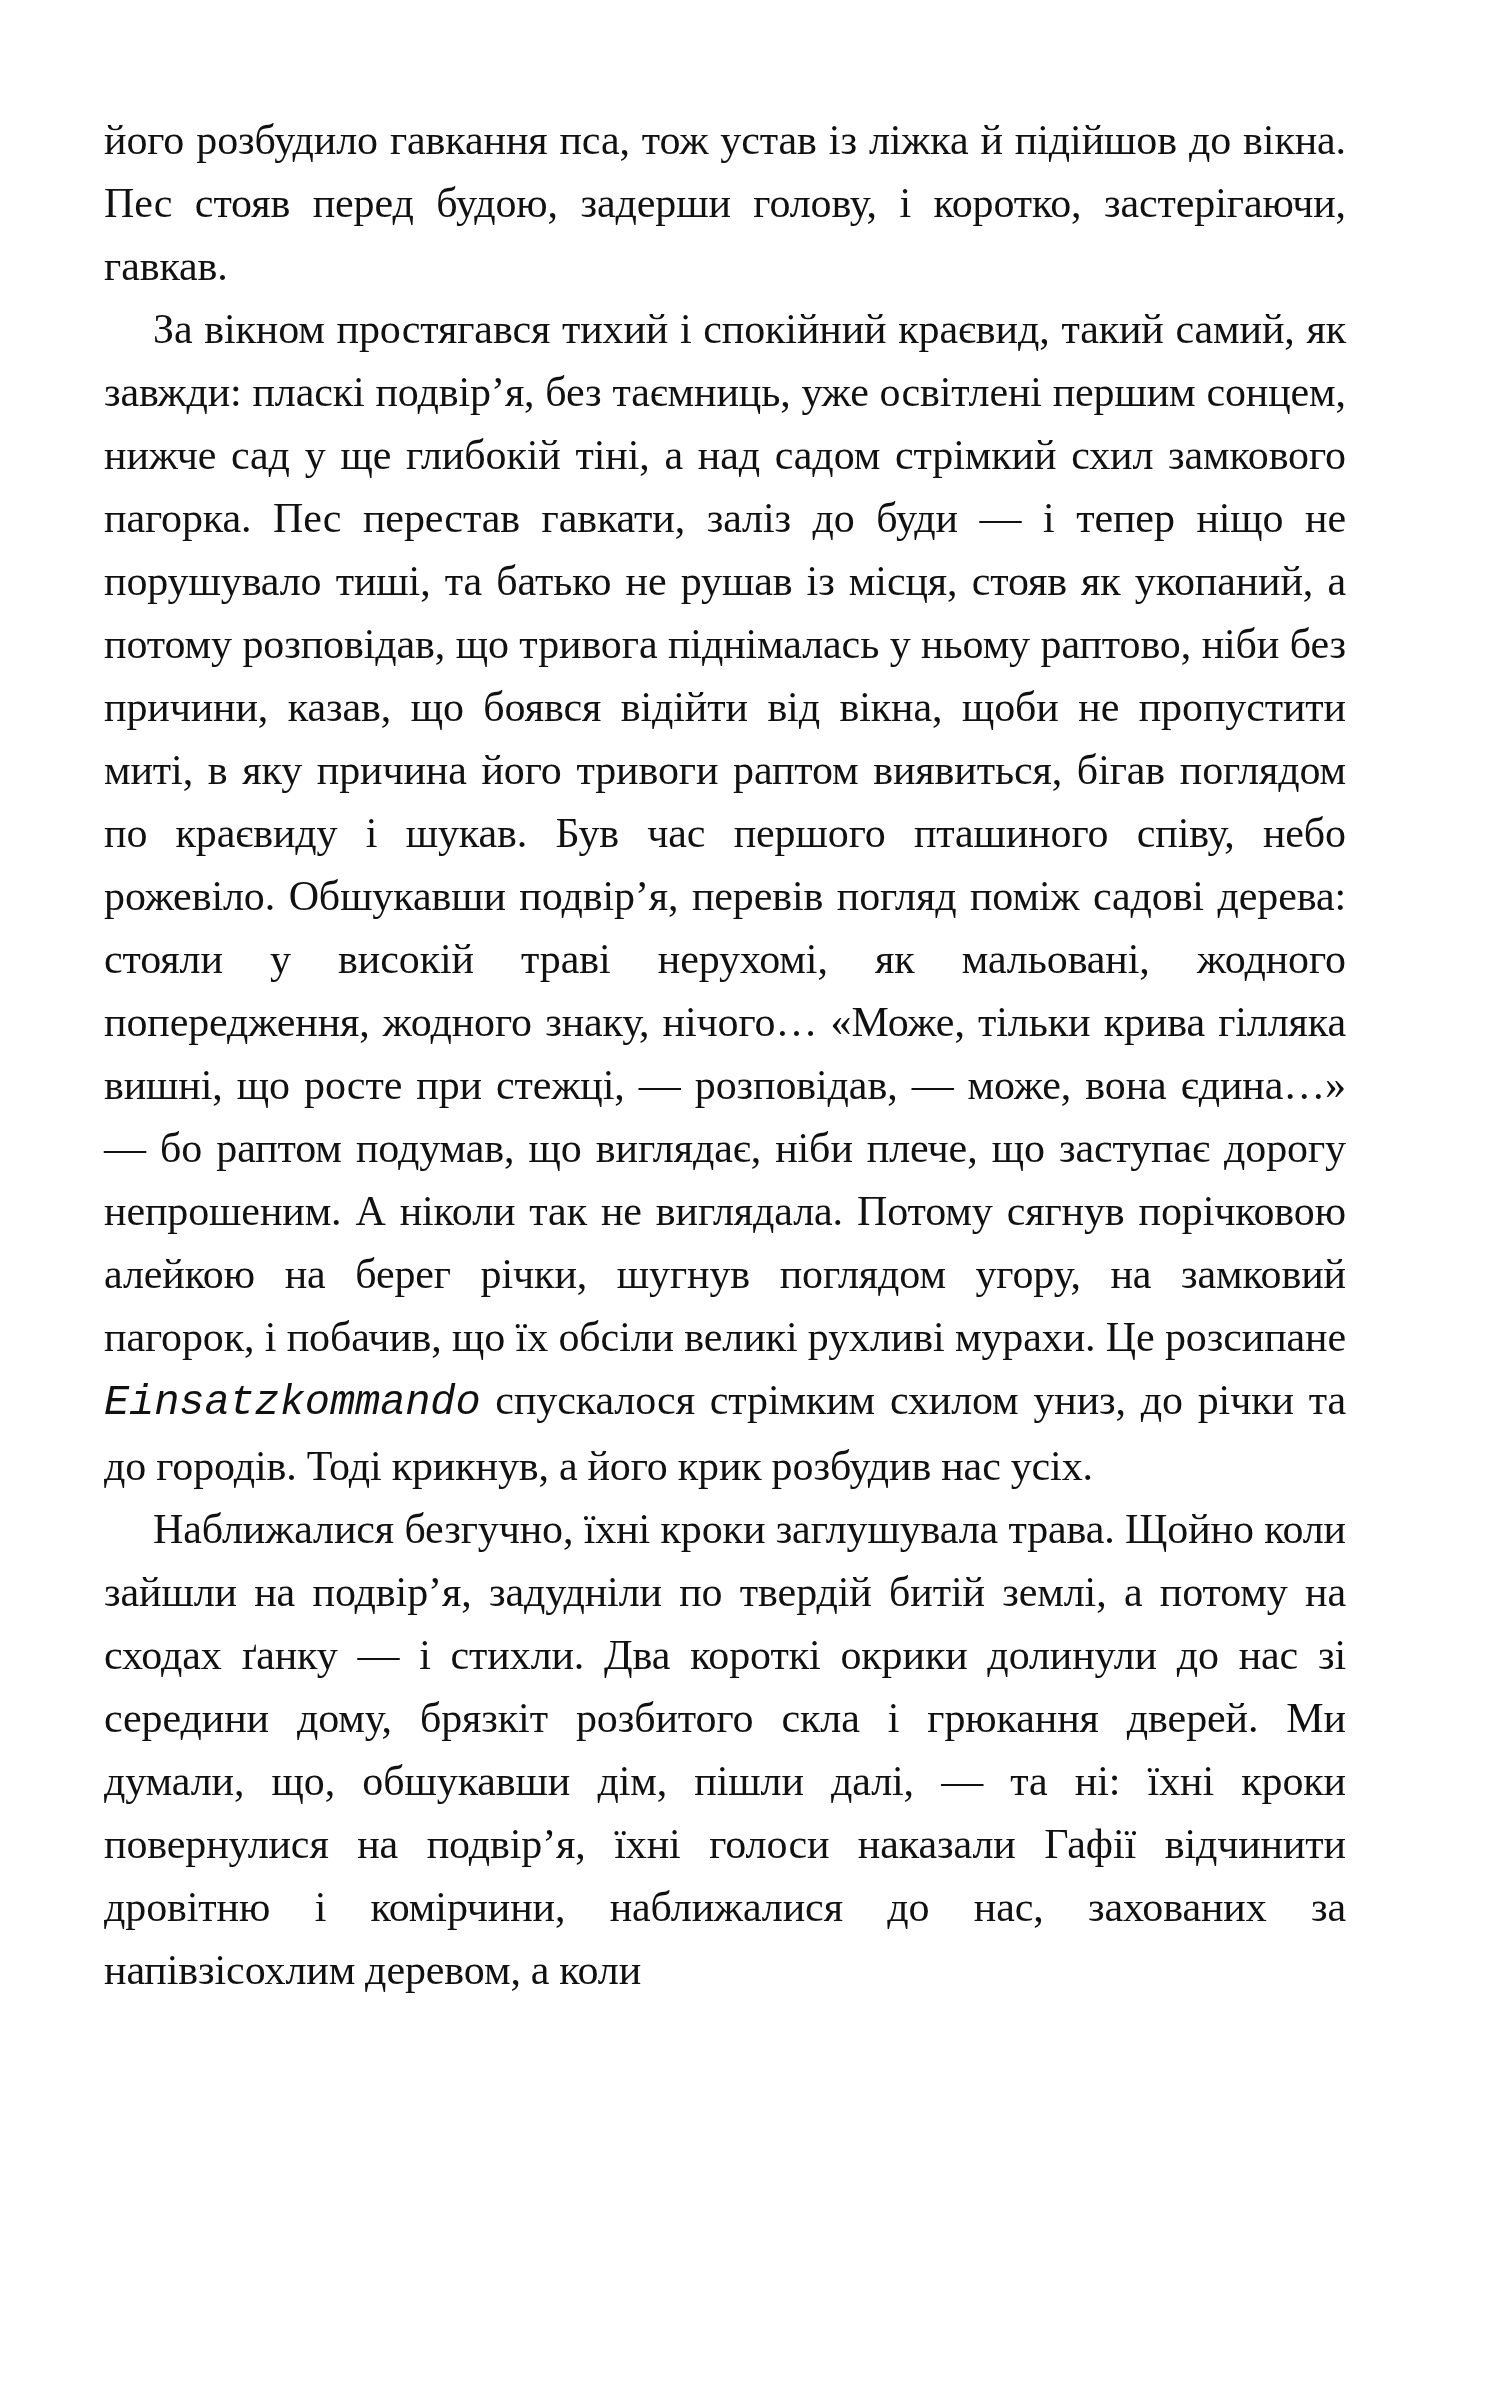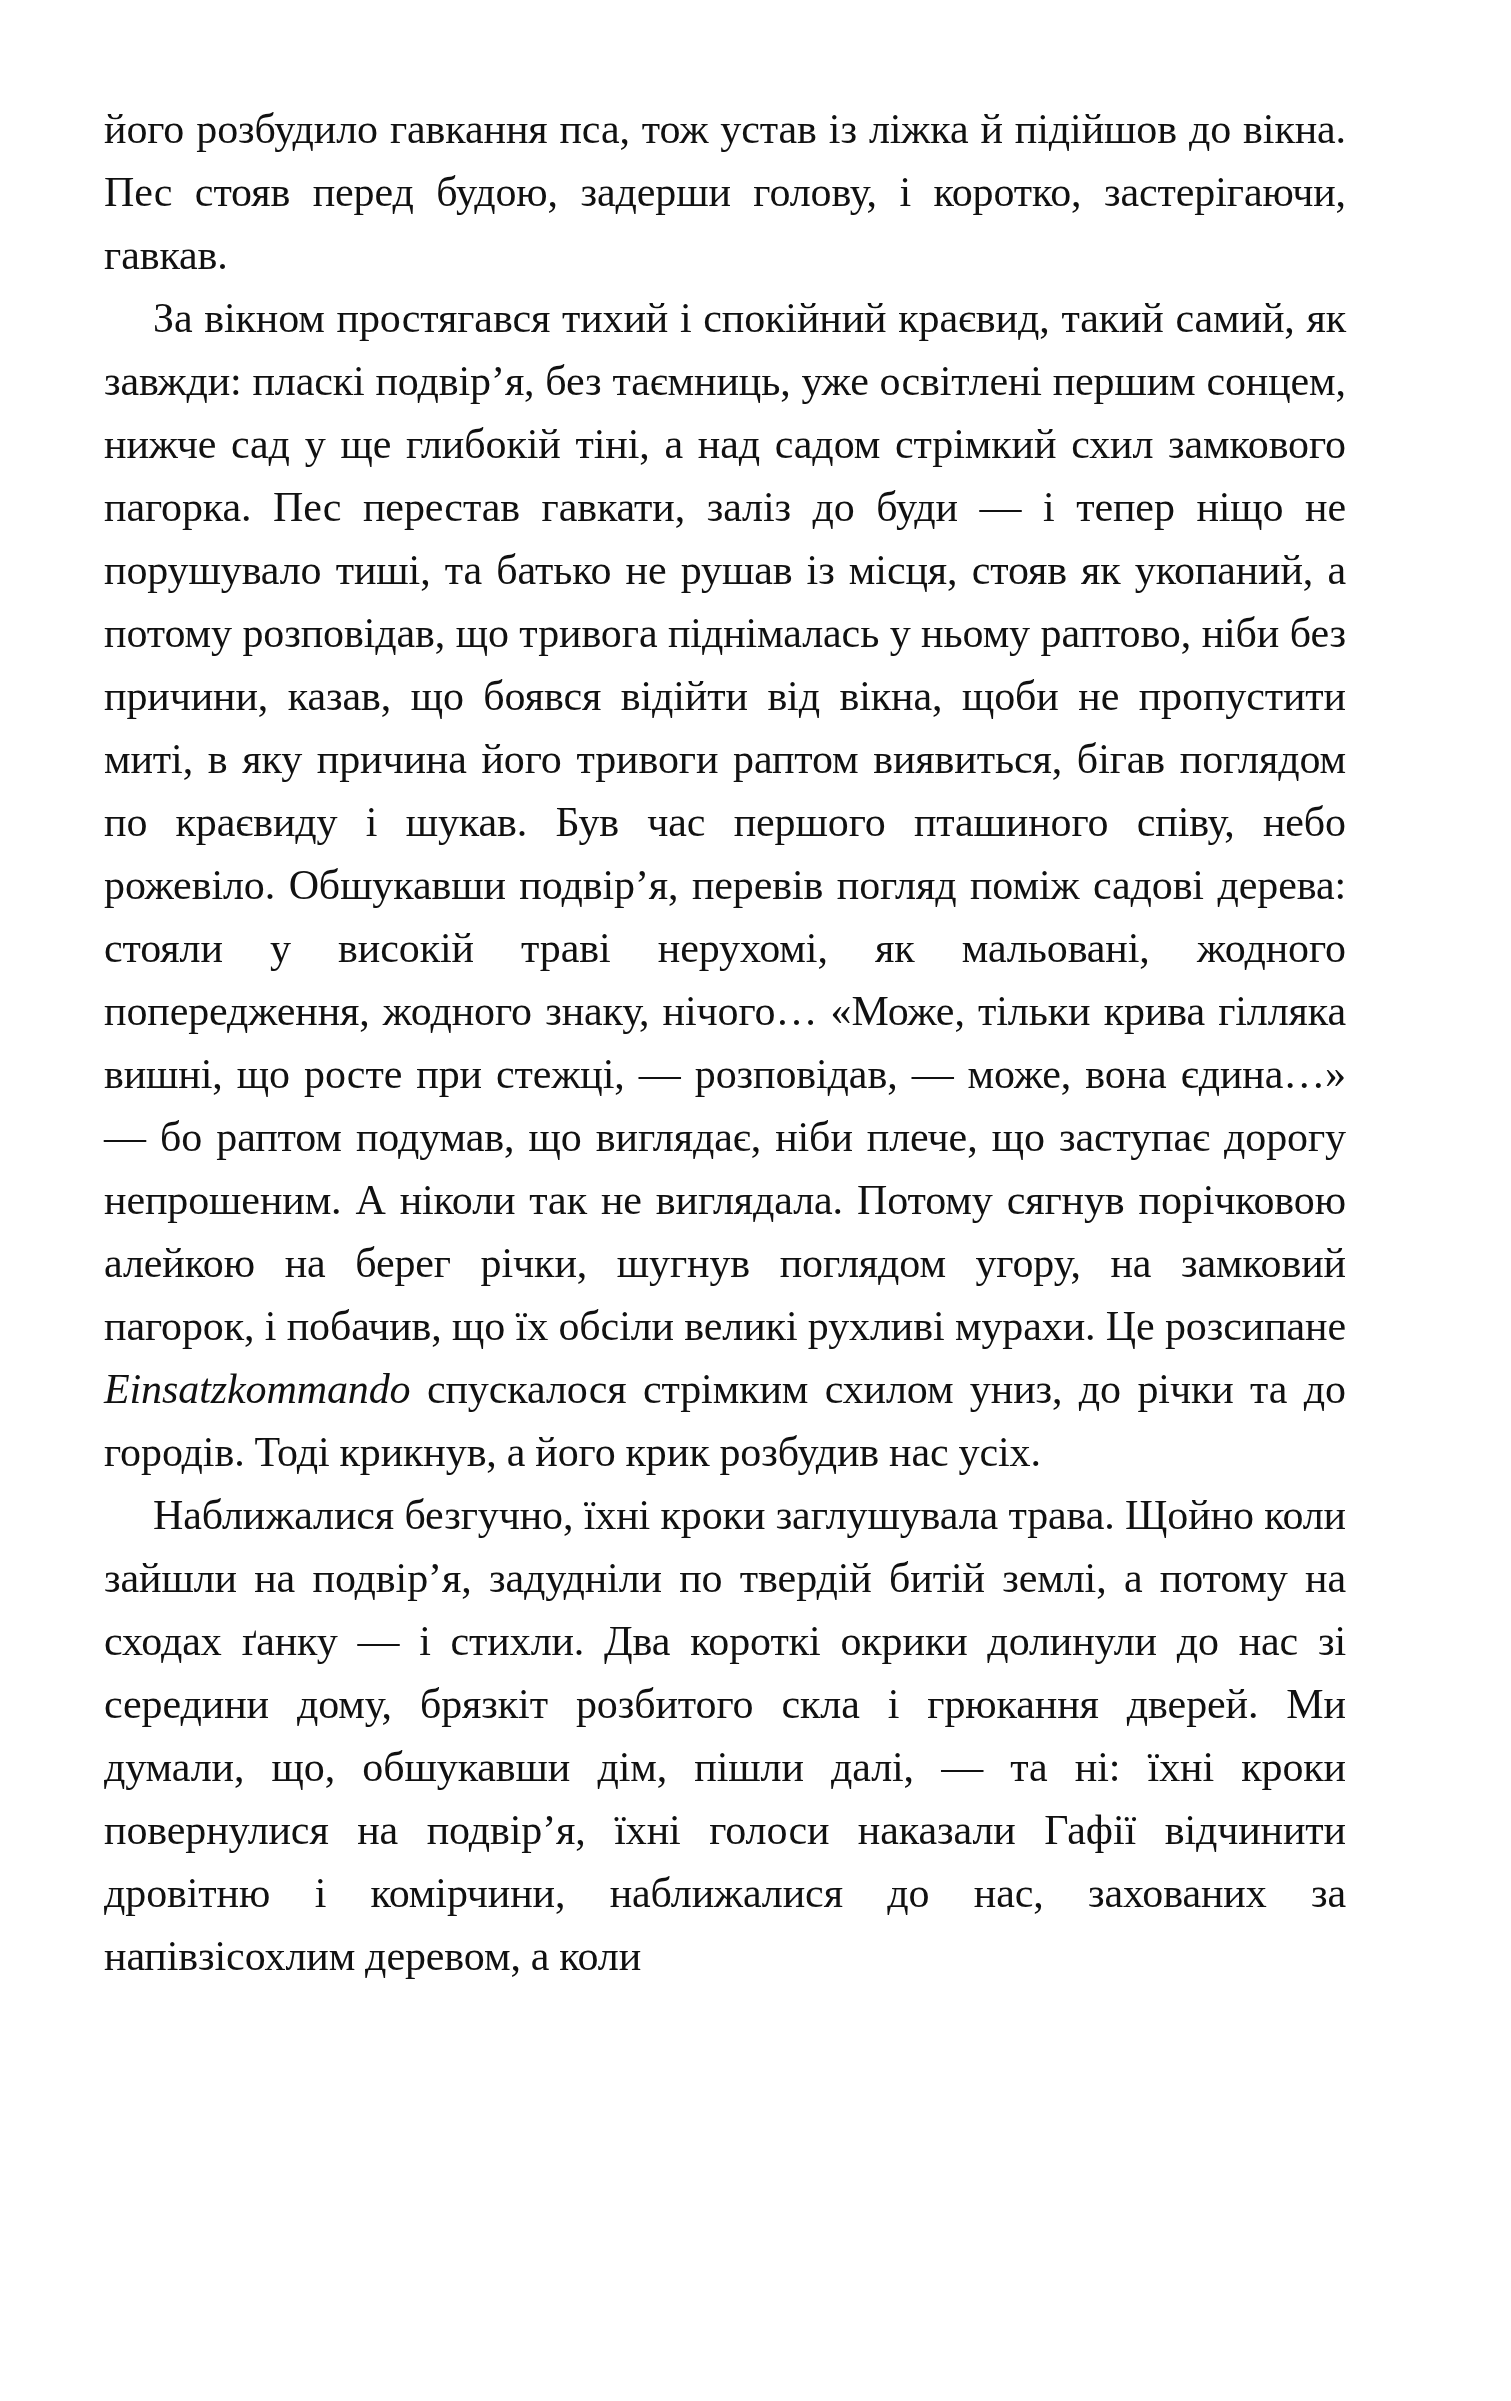--- a/index.html
+++ b/index.html
@@ -15,21 +15,21 @@
     position: relative;
     width: 1511px;
     height: 2401px;
     background: #ffffff;
     overflow: hidden;
     box-sizing: border-box;
   }
   .text-block {
     position: absolute;
     left: 104px;
-    top: 98px;
+    top: 109px;
     width: 1242px;
   }
   .para {
     margin: 0;
     font-size: 42px;
     line-height: 63px;
     text-align: justify;
     text-justify: inter-word;
     letter-spacing: -0.1px;
     word-spacing: -0.4px;
@@ -37,20 +37,21 @@
     -webkit-hyphens: manual;
   }
   .para.continued {
     text-indent: 0;
   }
   .para.indented {
     text-indent: 49px;
   }
   .italic {
     font-style: italic;
+    font-family: Liberation Mono, monospace;
   }
   .page-number {
     position: absolute;
     left: 0;
     top: 2234px;
     width: 1511px;
     text-align: center;
     font-size: 36px;
     line-height: 47px;
     color: #111111;

